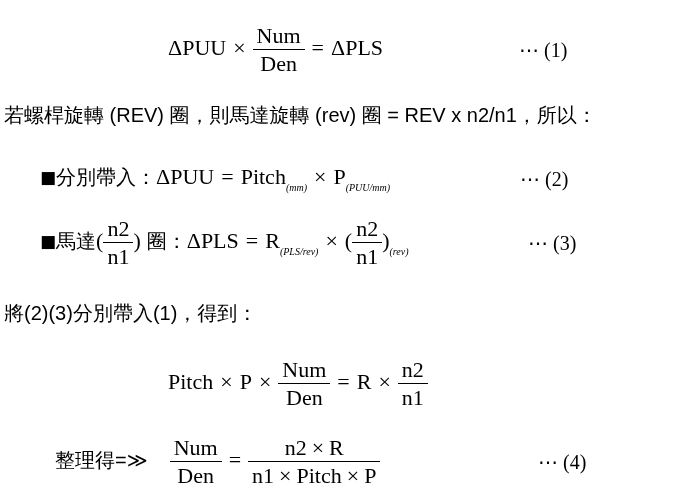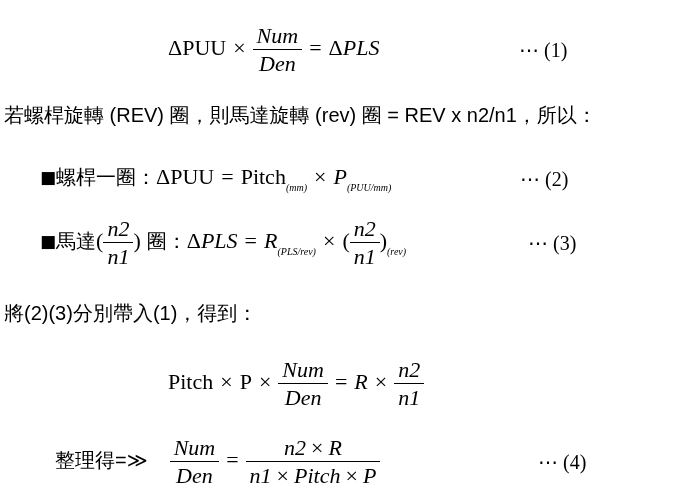--- a/index.html
+++ b/index.html
@@ -19,21 +19,21 @@
     position: absolute;
     left: 0;
     width: 697px;
     white-space: nowrap;
   }
   .math {
     font-family: "Liberation Serif", "DejaVu Serif", serif;
     font-size: 22px;
     color: #000;
   }
-  .it { font-style: italic; }
+  .it { }
   .up { font-style: normal; }
   .cjk {
     font-family: "Liberation Sans", "DejaVu Sans", sans-serif;
     font-size: 20px;
     color: #000;
   }
   .para {
     font-family: "Liberation Sans", "DejaVu Sans", sans-serif;
     font-size: 20px;
     line-height: 1.4;
@@ -83,21 +83,21 @@
 <div id="canvas">
 
   <div class="row math" style="top:24px; padding-left:168px;">
     <span class="up">ΔPUU</span><span class="op">×</span><span class="frac"><span class="fnum it">Num</span><span class="fden it">Den</span></span><span class="op">=</span><span class="up">Δ</span><span class="it">PLS</span>
     <span class="tag" style="left:519px;">⋯ (1)</span>
   </div>
 
   <div class="row para" style="top:101px; padding-left:4px;">若螺桿旋轉 (REV) 圈，則馬達旋轉 (rev) 圈 = REV x n2/n1，所以：</div>
 
   <div class="row math" style="top:164px; padding-left:40px;">
-    <span class="bullet">■</span><span class="cjk">螺桿一圈</span><span class="cjk">：</span><span class="up">ΔPUU</span><span class="op">=</span><span class="up">Pitch</span><span class="sub">(mm)</span><span class="op">×</span><span class="it">P</span><span class="sub">(PUU/mm)</span>
+    <span class="bullet">■</span><span class="cjk">分別帶入</span><span class="cjk">：</span><span class="up">ΔPUU</span><span class="op">=</span><span class="up">Pitch</span><span class="sub">(mm)</span><span class="op">×</span><span class="it">P</span><span class="sub">(PUU/mm)</span>
     <span class="tag" style="left:520px;">⋯ (2)</span>
   </div>
 
   <div class="row math" style="top:217px; padding-left:40px;">
     <span class="bullet">■</span><span class="cjk">馬達</span><span class="up">(</span><span class="frac"><span class="fnum it">n2</span><span class="fden it">n1</span></span><span class="up">)</span><span class="sp"></span><span class="cjk">圈</span><span class="cjk">：</span><span class="up">Δ</span><span class="it">PLS</span><span class="op">=</span><span class="it">R</span><span class="sub">(PLS/rev)</span><span class="op">×</span><span class="up">(</span><span class="frac"><span class="fnum it">n2</span><span class="fden it">n1</span></span><span class="up">)</span><span class="sub">(rev)</span>
     <span class="tag" style="left:528px;">⋯ (3)</span>
   </div>
 
   <div class="row para" style="top:299px; padding-left:4px;">將(2)(3)分別帶入(1)，得到：</div>
 

